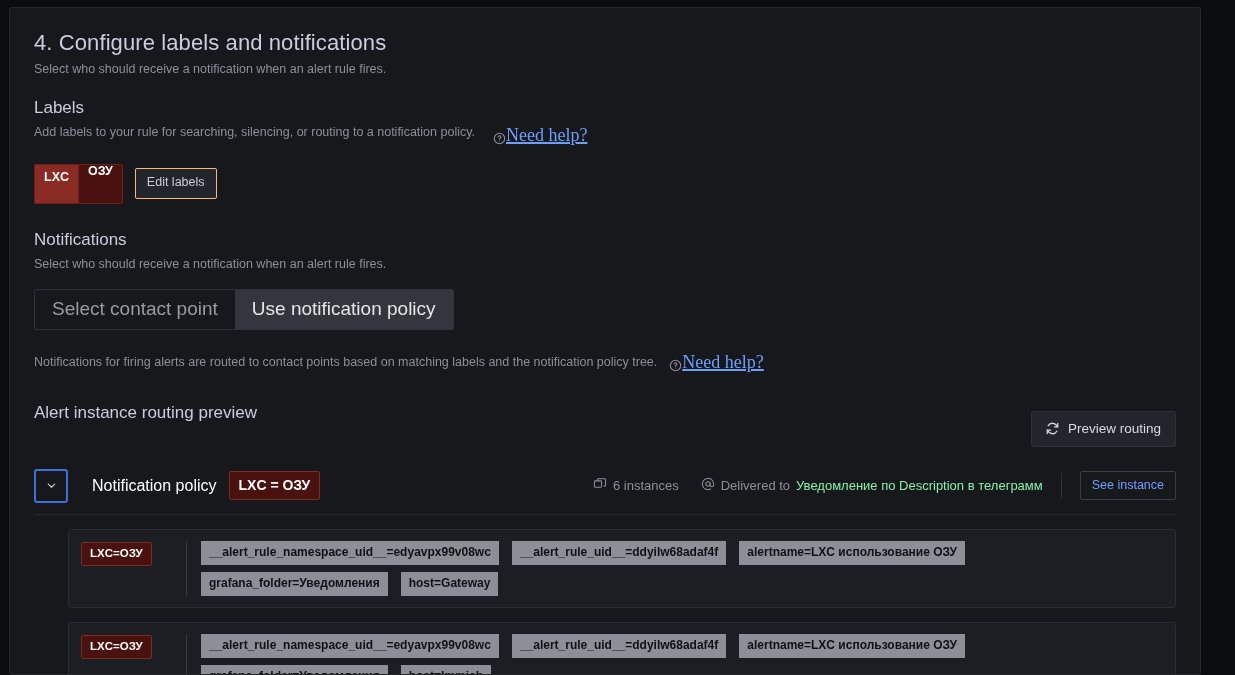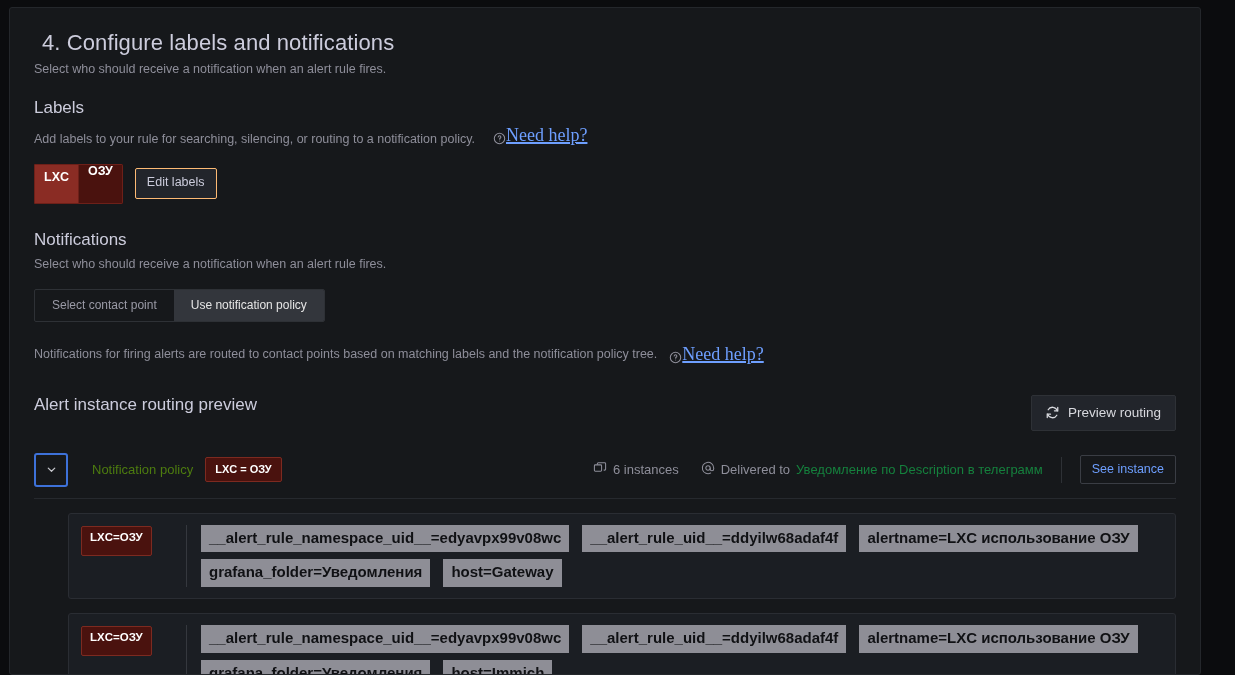--- a/index.html
+++ b/index.html
@@ -28,40 +28,40 @@
   }
   .card-inner {
     padding: 22px 24px 0 24px;
   }
 
   
   .step-title {
     font-size: 22px;
     font-weight: 400;
     color: #ccccdc;
-    margin: 0 0 6px 8px;
+    margin: 0 0 6px 0;
     letter-spacing: 0.1px;
   }
   .step-sub {
     font-size: 12.5px;
     color: #8e8e9a;
     margin: 0 0 22px 0;
   }
   .sect-title {
     font-size: 17px;
     font-weight: 400;
     color: #ccccdc;
     margin: 0 0 7px 0;
   }
   .sect-sub {
     font-size: 12.5px;
     color: #8e8e9a;
     margin: 0 0 18px 0;
     display: flex;
-    align-items: flex-end;
+    align-items: flex-start;
     gap: 6px;
   }
   .sect-sub .txt { color: #8e8e9a; }
 
   
   .need-help {
     display: inline-flex;
     align-items: center;
     margin-left: 12px;
     color: #6e9fff;
@@ -123,21 +123,21 @@
 
   
   .radio-group {
     display: inline-flex;
     border: 1px solid #2e3136;
     border-radius: 2px;
     overflow: hidden;
     margin-bottom: 22px;
   }
   .radio-opt {
-    font-size: 12px;
+    font-size: 19px;
     padding: 8px 17px 9px 17px;
     color: #9a9aa6;
     background: transparent;
     border: none;
     font-family: "Liberation Sans", sans-serif;
     cursor: pointer;
     white-space: nowrap;
   }
   .radio-opt.active {
     background: #33363c;
@@ -167,21 +167,21 @@
     gap: 8px;
     background: #22252b;
     border: 1px solid #2e3136;
     border-radius: 2px;
     color: #d8d9de;
     font-size: 13.5px;
     font-weight: 500;
     padding: 9px 14px 10px 13px;
     font-family: "Liberation Sans", sans-serif;
     cursor: pointer;
-    margin-top: 0;
+    margin-top: 8px;
   }
   .btn-preview svg { display: block; }
 
   
   .policy-block {
     margin-top: 22px;
   }
   .policy-row {
     display: flex;
     align-items: center;
@@ -196,47 +196,47 @@
     border: 2px solid #3d71d9;
     background: #16181b;
     display: flex;
     align-items: center;
     justify-content: center;
     cursor: pointer;
     flex: none;
   }
   .chev-btn svg { display:block; }
   .policy-name {
-    font-size: 13px;
-    color: #4d7c0f;
+    font-size: 16px;
+    color: #ffffff;
     margin-left: 24px;
     white-space: nowrap;
   }
   .matcher-pill {
     margin-left: 12px;
     background: #4a120e;
     border: 1px solid #7d2a20;
     border-radius: 2px;
     color: #ffffff;
-    font-size: 11px;
+    font-size: 14px;
     font-weight: 700;
     padding: 5px 9px 6px 9px;
     white-space: nowrap;
   }
   .policy-spacer { flex: 1; }
   .meta {
     display: flex;
     align-items: center;
     gap: 6px;
     font-size: 13px;
     color: #8e8e9a;
     white-space: nowrap;
   }
   .meta + .meta { margin-left: 22px; }
-  .meta .strong { color: #15803d; }
+  .meta .strong { color: #86efac; }
   .vdiv {
     width: 1px;
     height: 26px;
     background: #2e3136;
     margin: 0 18px;
   }
   .btn-see {
     background: transparent;
     border: 1px solid #3a3d44;
     border-radius: 2px;
@@ -270,41 +270,41 @@
     padding-top: 1px;
   }
   .inst-key-pill {
     display: inline-block;
     background: #4a120e;
     border: 1px solid #7d2a20;
     border-radius: 2px;
     color: #ffffff;
     font-size: 11.5px;
     font-weight: 700;
-    padding: 4px 8px 12px 8px;
+    padding: 4px 8px 6px 8px;
     white-space: nowrap;
   }
   .inst-sep {
     flex: none;
     width: 1px;
     align-self: stretch;
     background: #35383e;
     margin-right: 14px;
   }
   .inst-tags {
     flex: 1;
     display: flex;
     flex-wrap: wrap;
     gap: 7px 13px;
   }
   .tag {
     background: #8e8e96;
     color: #101114;
     border-radius: 0;
-    font-size: 15px;
+    font-size: 12px;
     font-weight: 700;
     padding: 4px 8px 5px 8px;
     line-height: 1.25;
     white-space: nowrap;
   }
 </style>
 </head>
 <body>
 
 <div id="app-root">

